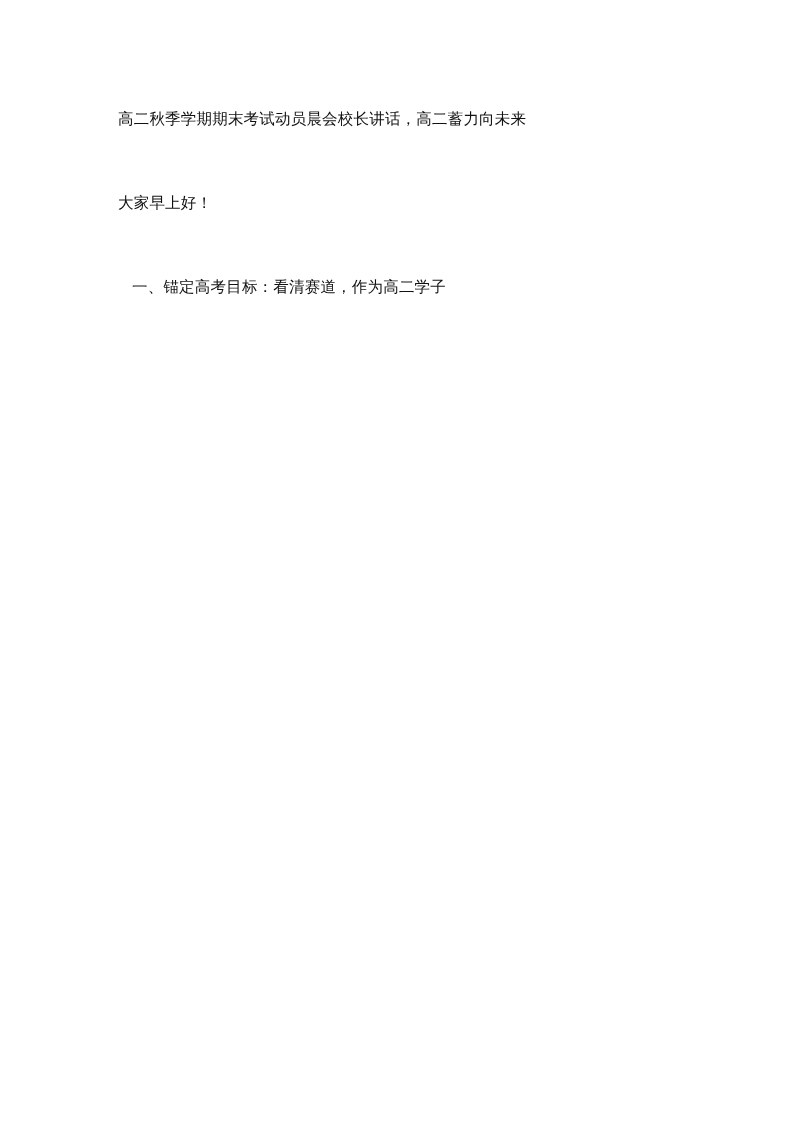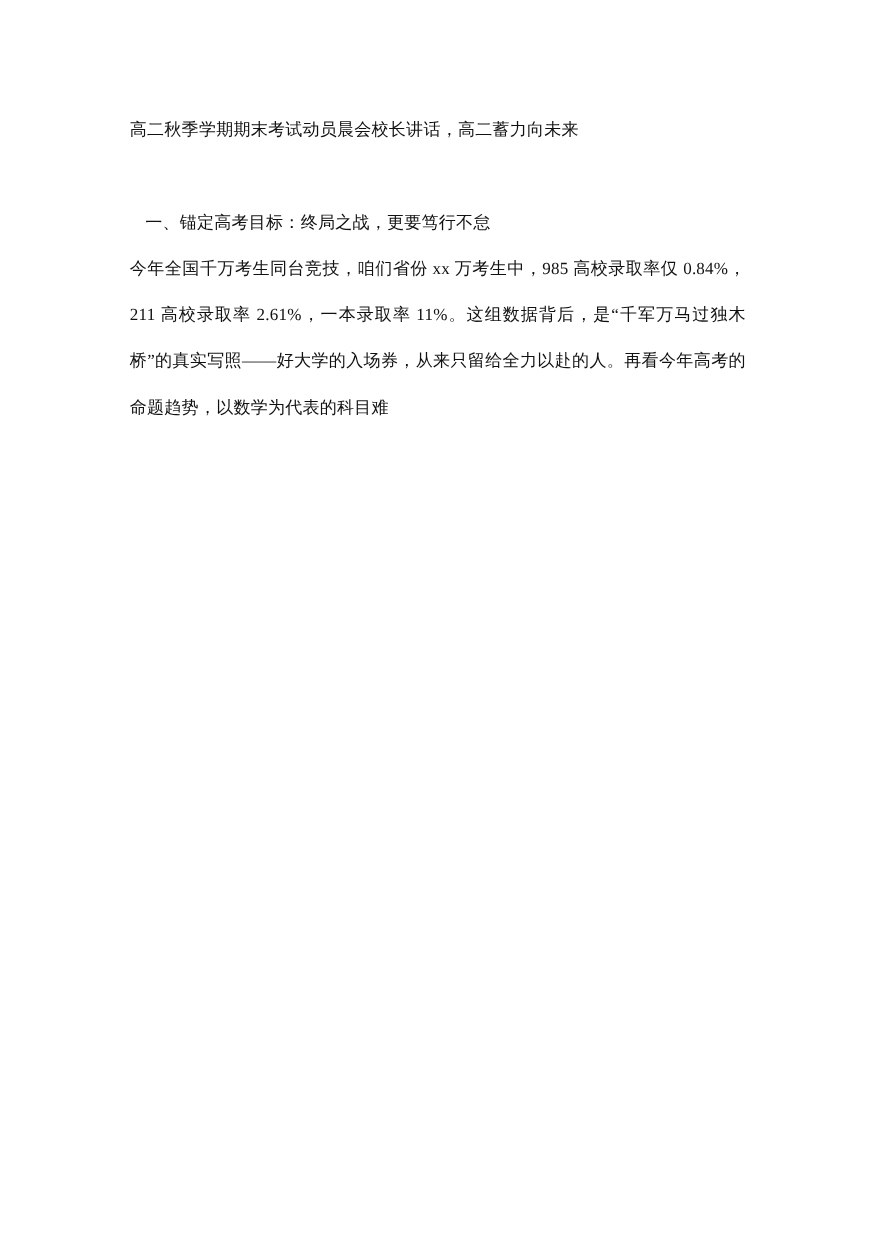--- a/index.html
+++ b/index.html
@@ -55,16 +55,16 @@
   .gap-after {
     margin-bottom: 42px;
   }
 </style>
 </head>
 <body>
 
 <div class="page">
   <div class="doc-body">
     <p class="title">高二秋季学期期末考试动员晨会校长讲话，高二蓄力向未来</p>
-    <p class="section-heading">一、锚定高考目标：终局之战，更要笃行不怠</p>
-    <p class="para">今年全国千万考生同台竞技，咱们省份 xx 万考生中，985 高校录取率仅 0.84%，211 高校录取率 2.61%，一本录取率 11%。这组数据背后，是“千军万马过独木桥”的真实写照——好大学的入场券，从来只留给全力以赴的人。再看今年高考的命题趋势，以数学为代表的科目难</p>
+    <p class="greeting">大家早上好！</p>
+    <p class="section-heading">一、锚定高考目标：看清赛道，作为高二学子</p>
   </div>
 </div>
 
 </body></html>

